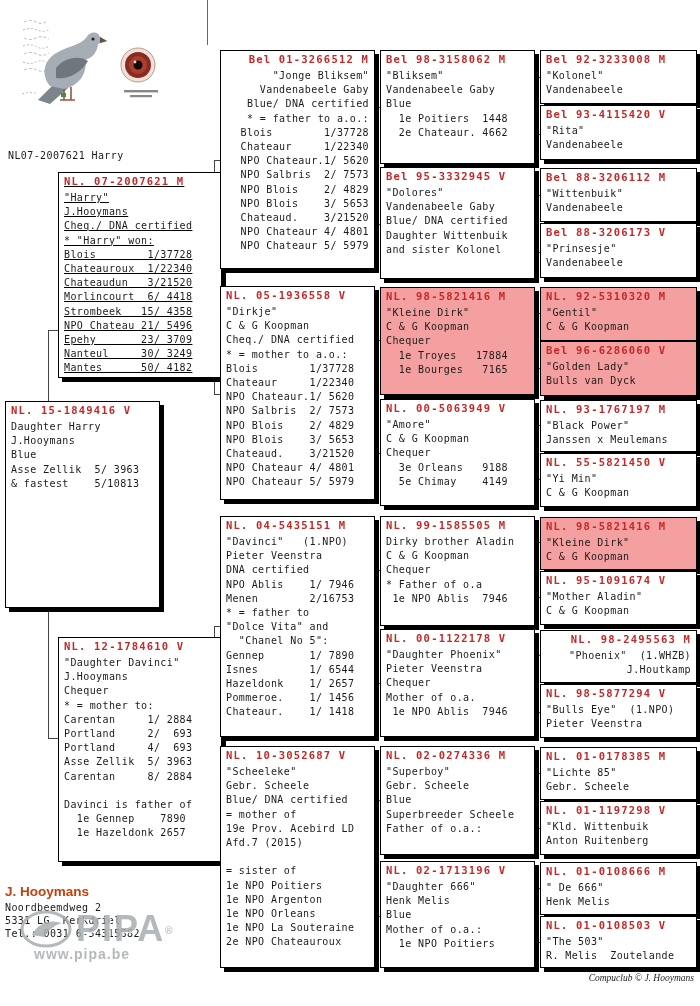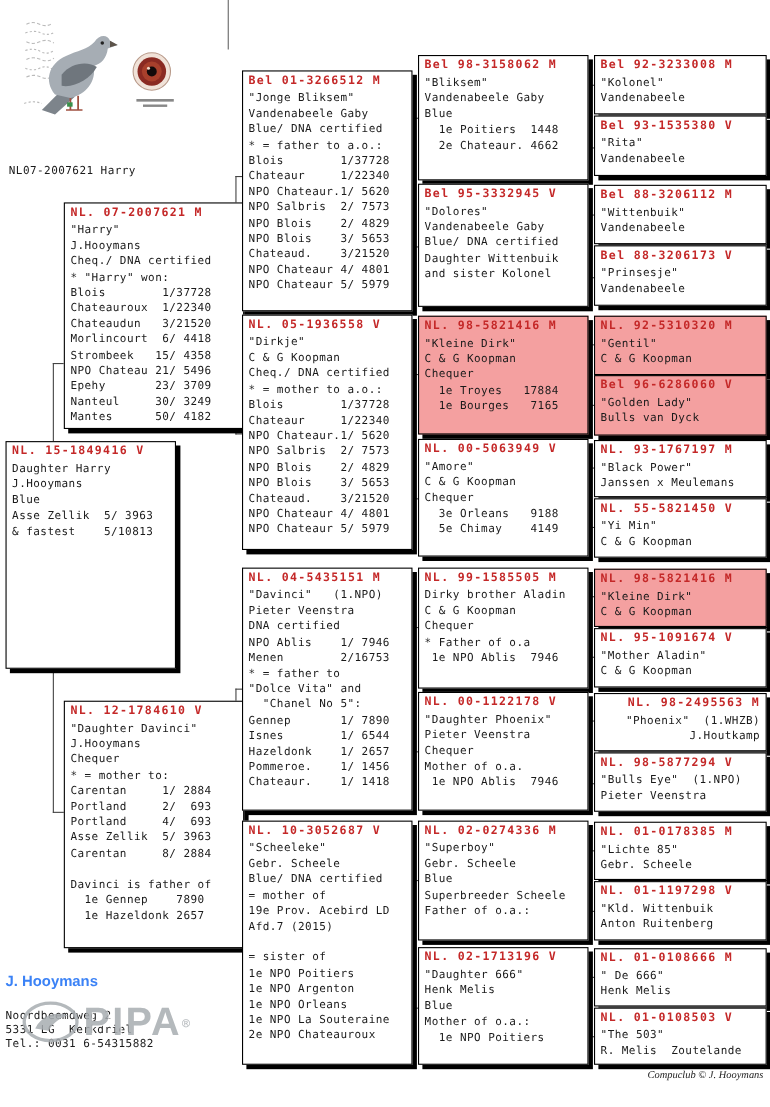--- a/index.html
+++ b/index.html
@@ -18,21 +18,21 @@
   
   .br{position:absolute;width:6px;border-left:1px solid #444;border-top:1px solid #444;
       border-bottom:1px solid #444;z-index:1;}
   .elbow-t{position:absolute;border-left:1px solid #444;border-top:1px solid #444;z-index:1;}
   .elbow-b{position:absolute;border-left:1px solid #444;border-bottom:1px solid #444;z-index:1;}
   
   #photo{position:absolute;left:8px;top:8px;width:200px;height:118px;}
   #caption{position:absolute;left:8px;top:150px;font-size:10px;letter-spacing:0.4px;color:#1a1a1a;white-space:pre;}
   
   #owner{position:absolute;left:5px;top:884px;z-index:3;}
-  #owner .oname{font-family:"Liberation Sans",sans-serif;font-weight:bold;font-size:13.5px;color:#3b82f6;margin-bottom:18px;}
+  #owner .oname{font-family:"Liberation Sans",sans-serif;font-weight:bold;font-size:13.5px;color:#c2410c;margin-bottom:2px;}
   #owner .oline{font-size:10px;line-height:13px;letter-spacing:0.4px;color:#1a1a1a;white-space:pre;}
   
   #watermark{position:absolute;left:20px;top:908px;width:210px;z-index:4;opacity:0.85;pointer-events:none;}
   #wmrow{display:flex;align-items:center;gap:4px;}
   #wmtext{font-family:"Liberation Sans",sans-serif;font-weight:bold;font-size:36px;
           color:#a8adb1;letter-spacing:2px;text-shadow:1px 1px 0 #fff;}
   #wmreg{font-size:12px;vertical-align:super;color:#a8adb1;}
   #wmurl{font-family:"Liberation Sans",sans-serif;font-weight:bold;font-size:14px;
          color:#a8adb1;letter-spacing:1px;margin-left:14px;margin-top:-4px;}
   
@@ -89,21 +89,21 @@
 
   <div id="tree">
       <div class="box" style="left: 5px; top: 401px; width: 155px; height: 207px;">
         <div class="ring">NL. 15-1849416 V</div>
         <div class="bl">Daughter Harry</div>
         <div class="bl">J.Hooymans</div>
         <div class="bl">Blue</div>
         <div class="bl">Asse Zellik  5/ 3963</div>
         <div class="bl">&amp; fastest    5/10813</div>
       </div>
-      <div class="box" style="left: 58px; top: 184px; width: 164px; height: 206px;">
+      <div class="box" style="left: 58px; top: 172px; width: 164px; height: 206px; text-decoration: underline;">
         <div class="ring">NL. 07-2007621 M</div>
         <div class="bl">"Harry"</div>
         <div class="bl">J.Hooymans</div>
         <div class="bl">Cheq./ DNA certified</div>
         <div class="bl">* "Harry" won:</div>
         <div class="bl">Blois        1/37728</div>
         <div class="bl">Chateauroux  1/22340</div>
         <div class="bl">Chateaudun   3/21520</div>
         <div class="bl">Morlincourt  6/ 4418</div>
         <div class="bl">Strombeek   15/ 4358</div>
@@ -121,21 +121,21 @@
         <div class="bl">Carentan     1/ 2884</div>
         <div class="bl">Portland     2/  693</div>
         <div class="bl">Portland     4/  693</div>
         <div class="bl">Asse Zellik  5/ 3963</div>
         <div class="bl">Carentan     8/ 2884</div>
         <div class="bl"> </div>
         <div class="bl">Davinci is father of</div>
         <div class="bl">  1e Gennep    7890</div>
         <div class="bl">  1e Hazeldonk 2657</div>
       </div>
-      <div class="box" style="left: 220px; top: 64px; width: 155px; height: 219px;">
+      <div class="box" style="left: 220px; top: 50px; width: 155px; height: 219px; text-align: right;">
         <div class="ring">Bel 01-3266512 M</div>
         <div class="bl">"Jonge Bliksem"</div>
         <div class="bl">Vandenabeele Gaby</div>
         <div class="bl">Blue/ DNA certified</div>
         <div class="bl">* = father to a.o.:</div>
         <div class="bl">Blois        1/37728</div>
         <div class="bl">Chateaur     1/22340</div>
         <div class="bl">NPO Chateaur.1/ 5620</div>
         <div class="bl">NPO Salbris  2/ 7573</div>
         <div class="bl">NPO Blois    2/ 4829</div>
@@ -255,21 +255,21 @@
         <div class="bl">Blue</div>
         <div class="bl">Mother of o.a.:</div>
         <div class="bl">  1e NPO Poitiers</div>
       </div>
       <div class="box" style="left: 540px; top: 50px; width: 157px; height: 54px;">
         <div class="ring">Bel 92-3233008 M</div>
         <div class="bl">"Kolonel"</div>
         <div class="bl">Vandenabeele</div>
       </div>
       <div class="box" style="left: 540px; top: 105px; width: 157px; height: 55px;">
-        <div class="ring">Bel 93-1535380 V</div>
+        <div class="ring">Bel 93-4115420 V</div>
         <div class="bl">"Rita"</div>
         <div class="bl">Vandenabeele</div>
       </div>
       <div class="box" style="left: 540px; top: 168px; width: 157px; height: 54px;">
         <div class="ring">Bel 88-3206112 M</div>
         <div class="bl">"Wittenbuik"</div>
         <div class="bl">Vandenabeele</div>
       </div>
       <div class="box" style="left: 540px; top: 223px; width: 157px; height: 55px;">
         <div class="ring">Bel 88-3206173 V</div>
@@ -365,17 +365,18 @@
   <div id="watermark">
     <div id="wmrow">
       <svg width="52" height="40" viewBox="0 0 52 40">
         <ellipse cx="26" cy="20" rx="24" ry="17" fill="none" stroke="#a8adb1" stroke-width="3"></ellipse>
         <path d="M12,26 C18,14 30,10 42,14 C34,16 28,22 24,28 Z" fill="#a8adb1"></path>
       </svg>
       <div>
         <span id="wmtext">PIPA</span><span id="wmreg">®</span>
       </div>
     </div>
+    <div id="wmurl">www.pipa.be</div>
   </div>
 
   <div id="credit">Compuclub © J. Hooymans</div>
 
 </div>
 
 </body></html>

